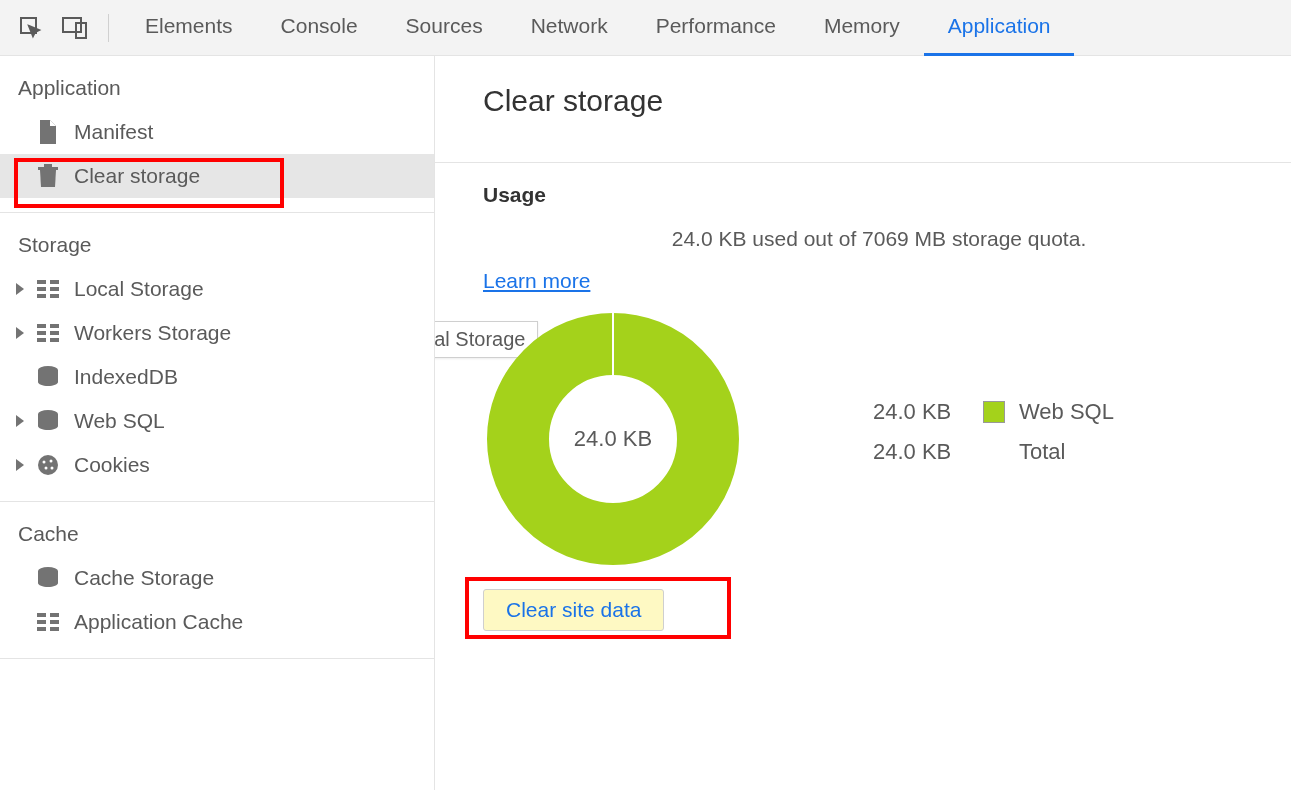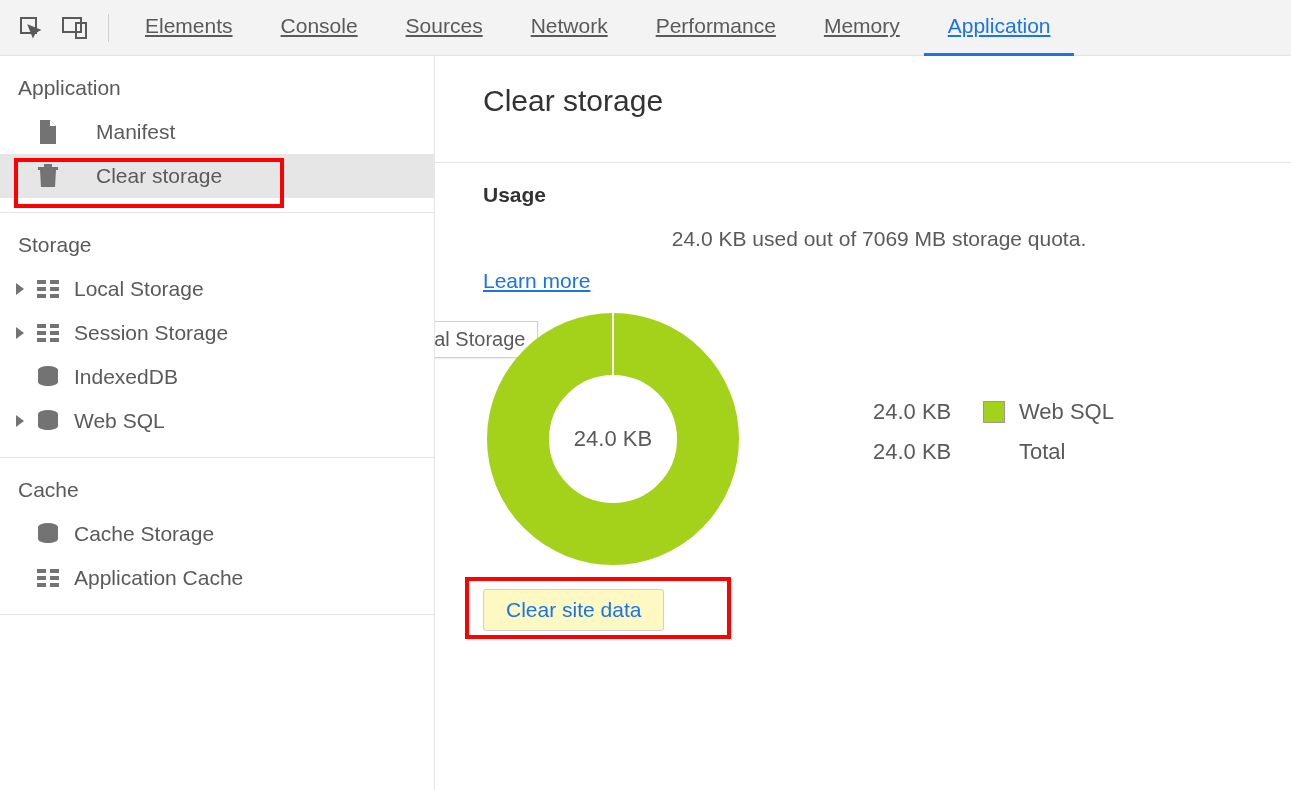--- a/index.html
+++ b/index.html
@@ -37,21 +37,20 @@
     }
     .tabs { display: flex; align-items: stretch; height: 56px; }
     .tab {
       display: flex;
       align-items: center;
       padding: 16px 24px;
       color: #5a5a5a;
       font-size: 21px;
       cursor: pointer;
       border-bottom: 3px solid transparent;
-      text-decoration: underline;
     }
     .tab.active {
       color: #1a73e8;
       border-bottom: 3px solid #1a73e8;
     }
     
     .main {
       display: flex;
       height: calc(100% - 56px);
     }
@@ -70,21 +69,21 @@
     .sb-item {
       display: flex;
       align-items: center;
       height: 44px;
       padding-left: 34px;
       font-size: 21px;
       color: #5a5a5a;
       cursor: pointer;
       position: relative;
     }
-    .sb-item.indent2 { padding-left: 34px; gap: 22px; }
+    .sb-item.indent2 { padding-left: 34px; }
     .sb-item.selected { background: #e6e6e6; }
     .sb-caret {
       position: absolute;
       left: 16px;
       top: 50%;
       transform: translateY(-50%);
       width: 0; height: 0;
       border-top: 6px solid transparent;
       border-bottom: 6px solid transparent;
       border-left: 8px solid #737373;
@@ -284,21 +283,21 @@
       <span class="sb-ico">
         <svg width="22" height="18" viewBox="0 0 22 18" fill="#737373">
             <rect width="9" height="4"></rect>
             <rect y="7" width="9" height="4"></rect>
             <rect y="14" width="9" height="4"></rect>
             <rect x="13" width="9" height="4"></rect>
             <rect x="13" y="7" width="9" height="4"></rect>
             <rect x="13" y="14" width="9" height="4"></rect>
           </svg>
       </span>
-      <span>Session Storage</span>
+      <span>Workers Storage</span>
     </div>
     <div class="sb-item">
       <span class="sb-ico">
         <svg width="22" height="22" viewBox="0 0 22 22" fill="#737373">
             <ellipse cx="11" cy="4" rx="10" ry="4"></ellipse>
             <path d="M1 4v6c0 2.2 4.5 4 10 4s10-1.8 10-4V4"></path>
             <path d="M1 10v6c0 2.2 4.5 4 10 4s10-1.8 10-4v-6"></path>
           </svg>
       </span>
       <span>IndexedDB</span>
@@ -306,20 +305,33 @@
     <div class="sb-item">
       <span class="sb-caret"></span>
       <span class="sb-ico">
         <svg width="22" height="22" viewBox="0 0 22 22" fill="#737373">
             <ellipse cx="11" cy="4" rx="10" ry="4"></ellipse>
             <path d="M1 4v6c0 2.2 4.5 4 10 4s10-1.8 10-4V4"></path>
             <path d="M1 10v6c0 2.2 4.5 4 10 4s10-1.8 10-4v-6"></path>
           </svg>
       </span>
       <span>Web SQL</span>
+    </div>
+    <div class="sb-item">
+      <span class="sb-caret"></span>
+      <span class="sb-ico">
+        <svg width="22" height="22" viewBox="0 0 22 22" fill="#737373">
+            <circle cx="11" cy="11" r="10"></circle>
+            <circle cx="7" cy="8" r="1.5" fill="#fff"></circle>
+            <circle cx="14" cy="7" r="1.5" fill="#fff"></circle>
+            <circle cx="9" cy="14" r="1.5" fill="#fff"></circle>
+            <circle cx="15" cy="14" r="1.5" fill="#fff"></circle>
+          </svg>
+      </span>
+      <span>Cookies</span>
     </div>
 
     <div class="sb-divider"></div>
 
     <div class="sb-section-title">Cache</div>
     <div class="sb-item">
       <span class="sb-ico">
         <svg width="22" height="22" viewBox="0 0 22 22" fill="#737373">
             <ellipse cx="11" cy="4" rx="10" ry="4"></ellipse>
             <path d="M1 4v6c0 2.2 4.5 4 10 4s10-1.8 10-4V4"></path>

